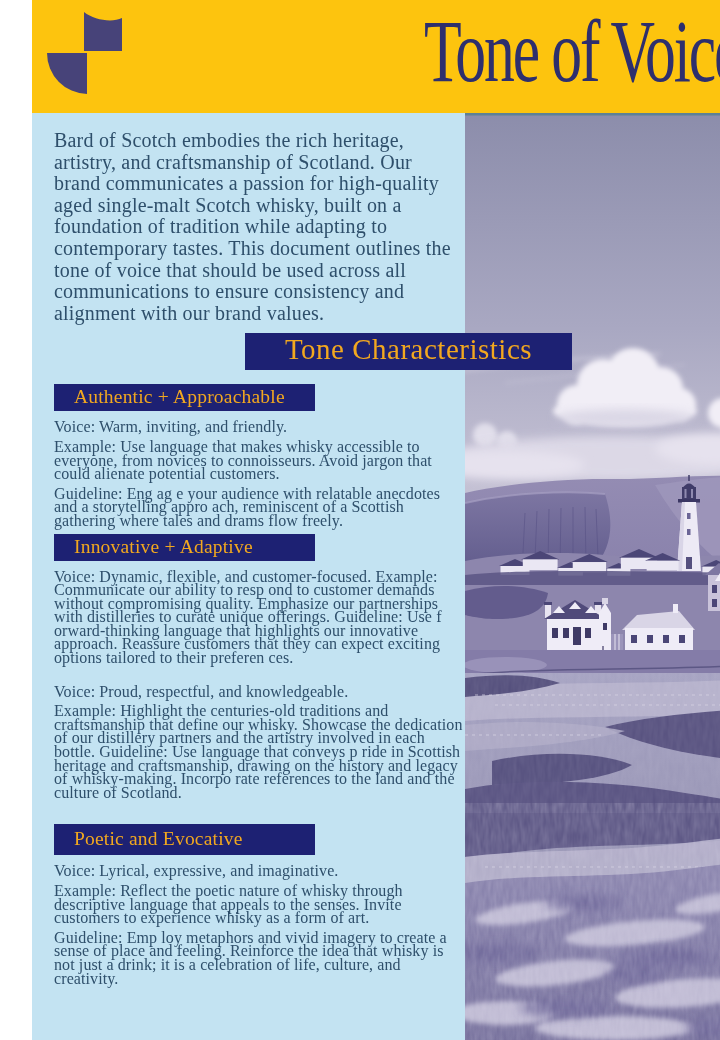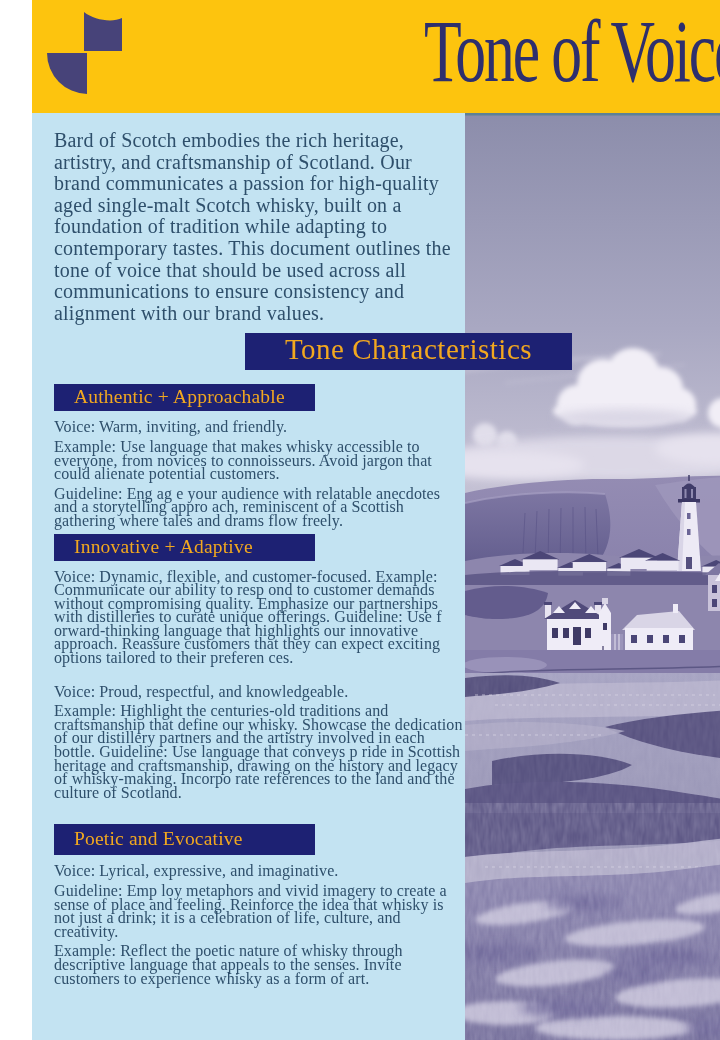--- a/index.html
+++ b/index.html
@@ -74,22 +74,22 @@
       </section>
 
       <section class="s3">
         <p>Voice: Proud, respectful, and knowledgeable.</p>
         <p>Example: Highlight the centuries-old traditions and craftsmanship that define our whisky. Showcase the dedication of our distillery partners and the artistry involved in each bottle. Guideline: Use language that conveys p ride in Scottish heritage and craftsmanship, drawing on the history and legacy of whisky-making. Incorpo rate references to the land and the culture of Scotland.</p>
       </section>
 
       <section class="s4">
         <div class="sec-head tall"><span>Poetic and Evocative</span></div>
         <p>Voice: Lyrical, expressive, and imaginative.</p>
+        <p>Example: Reflect the poetic nature of whisky through descriptive language that appeals to the senses. Invite customers to experience whisky as a form of art.</p>
         <p>Guideline: Emp loy metaphors and vivid imagery to create a sense of place and feeling. Reinforce the idea that whisky is not just a drink; it is a celebration of life, culture, and creativity.</p>
-        <p>Example: Reflect the poetic nature of whisky through descriptive language that appeals to the senses. Invite customers to experience whisky as a form of art.</p>
       </section>
     </div>
 
     <div class="right-col">
       <svg width="287" height="927" viewBox="0 0 287 927">
         <defs>
           <linearGradient id="sky" x1="0" y1="0" x2="0" y2="1">
             <stop offset="0" stop-color="#8c8dab"></stop>
               <stop offset=".45" stop-color="#a9a8c2"></stop>
             <stop offset=".75" stop-color="#c3c0d3"></stop>

